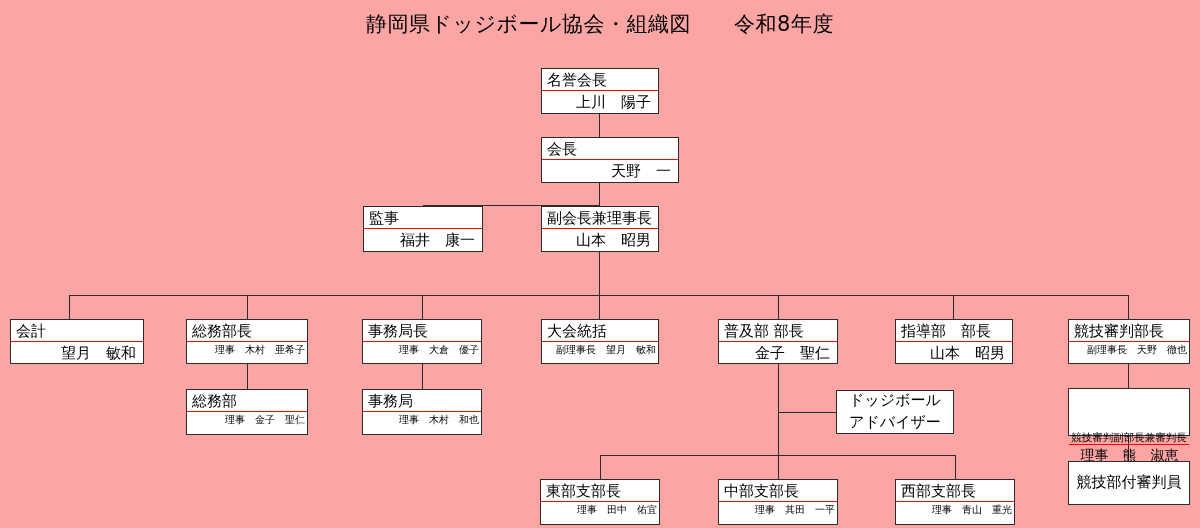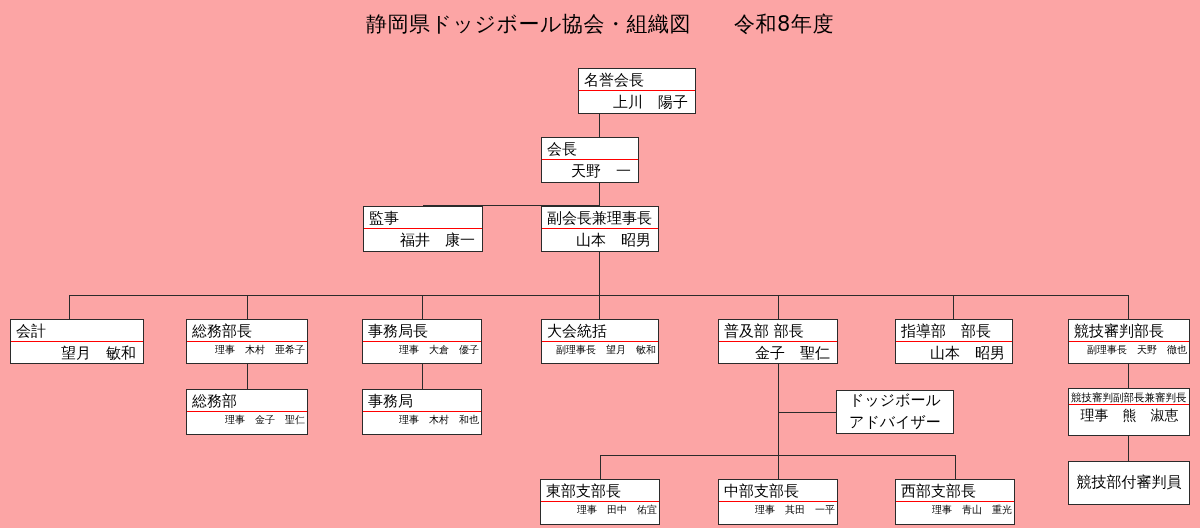--- a/index.html
+++ b/index.html
@@ -56,21 +56,21 @@
     color: #000000;
     text-align: right;
     padding: 1px 7px 0 3px;
     line-height: 1.35;
     white-space: pre;
     overflow: hidden;
   }
   
   .node.small .title { font-size: 15px; }
   .node.small .person { font-size: 10px; text-align: right; padding-right: 2px; }
-  .node.tiny .title { font-size: 10.5px; padding-left: 2px; }
+  .node.tiny .title { font-size: 10.5px; text-align: center; padding-left: 2px; margin-top: 40px; }
   .node.tiny .person { font-size: 14px; text-align: center; padding-right: 2px; }
   .node.plain {
     display: flex;
     align-items: center;
     justify-content: center;
   }
   .node.plain .plain-text {
     font-size: 15px;
     color: #000000;
     line-height: 1.45;
@@ -125,27 +125,27 @@
 
   <div class="hline" style="left:600px; top:455px; width:355px;"></div>
   <div class="vline" style="left:600px; top:455px; height:24px;"></div>
   <div class="vline" style="left:778px; top:455px; height:24px;"></div>
   <div class="vline" style="left:955px; top:455px; height:24px;"></div>
 
   <div class="vline" style="left:1128px; top:364px; height:24px;"></div>
 
   <div class="vline" style="left:1128px; top:436px; height:25px;"></div>
 
-  <div class="node" style="left:541px; top:68px; width:118px; height:46px;margin-left:37px;">
+  <div class="node" style="left:541px; top:68px; width:118px; height:46px;">
     <div class="title">名誉会長</div>
     <div class="divider"></div>
     <div class="person">上川　陽子</div>
   </div>
 
-  <div class="node" style="left:541px; top:137px; width:98px; height:46px;">
+  <div class="node" style="left:541px; top:137px; width:138px; height:46px;">
     <div class="title">会長</div>
     <div class="divider"></div>
     <div class="person">天野　一</div>
   </div>
 
   <div class="node" style="left:363px; top:206px; width:120px; height:46px;">
     <div class="title">監事</div>
     <div class="divider"></div>
     <div class="person">福井　康一</div>
   </div>

